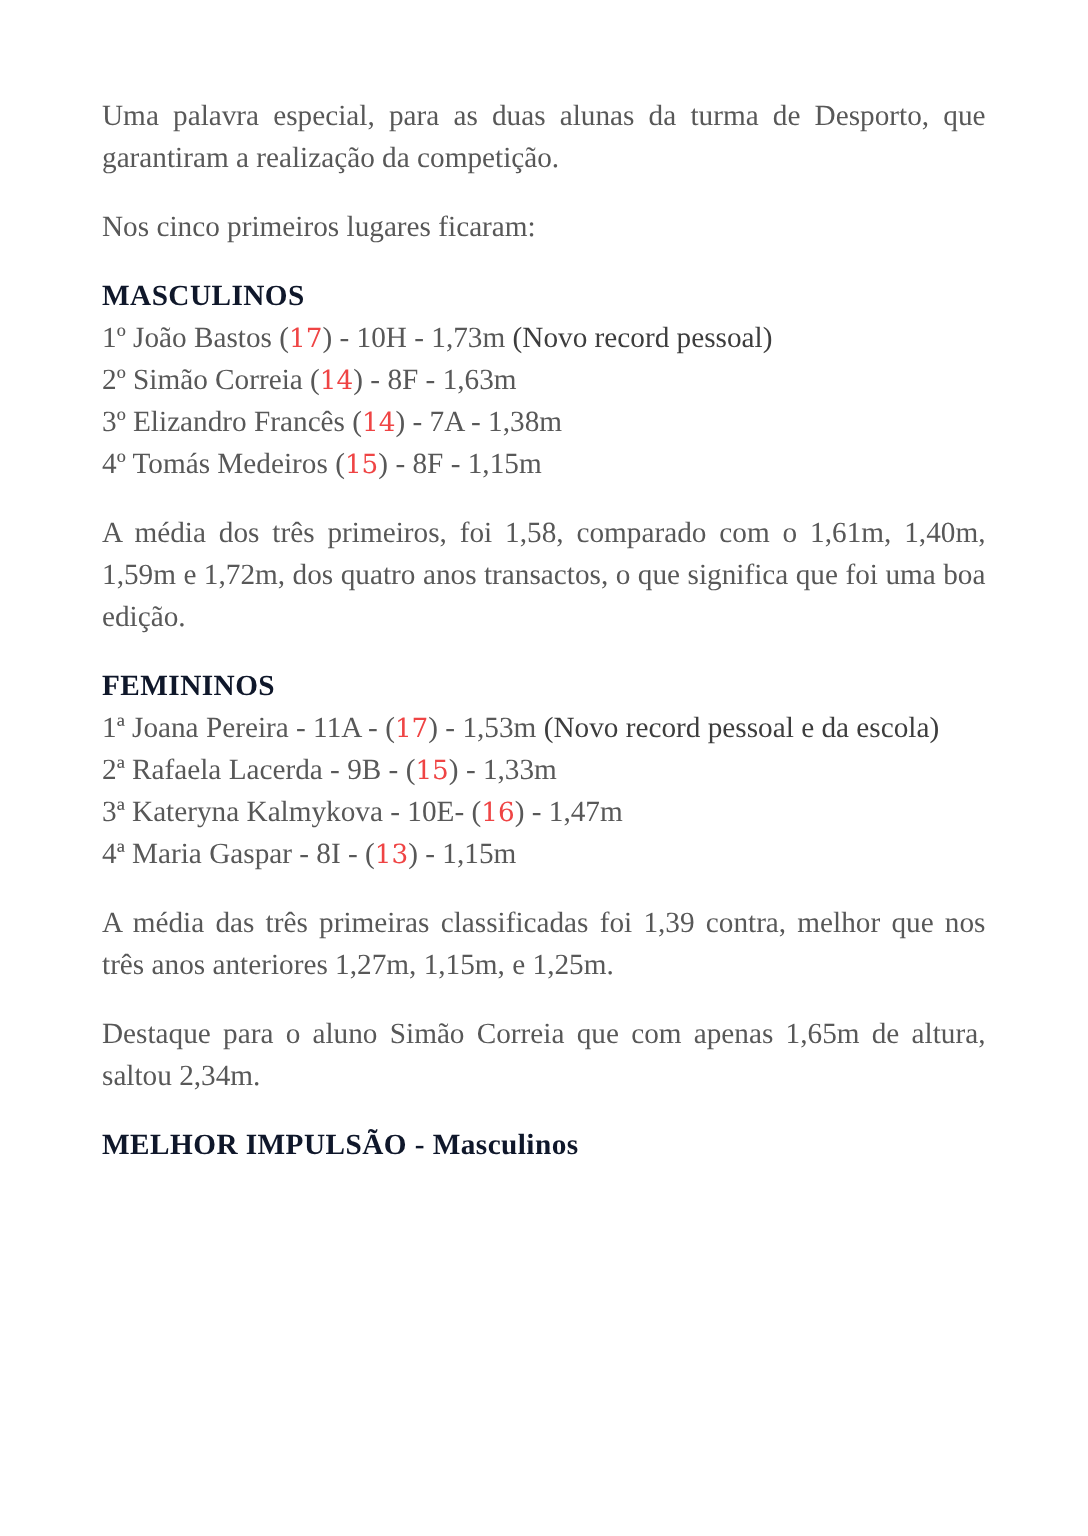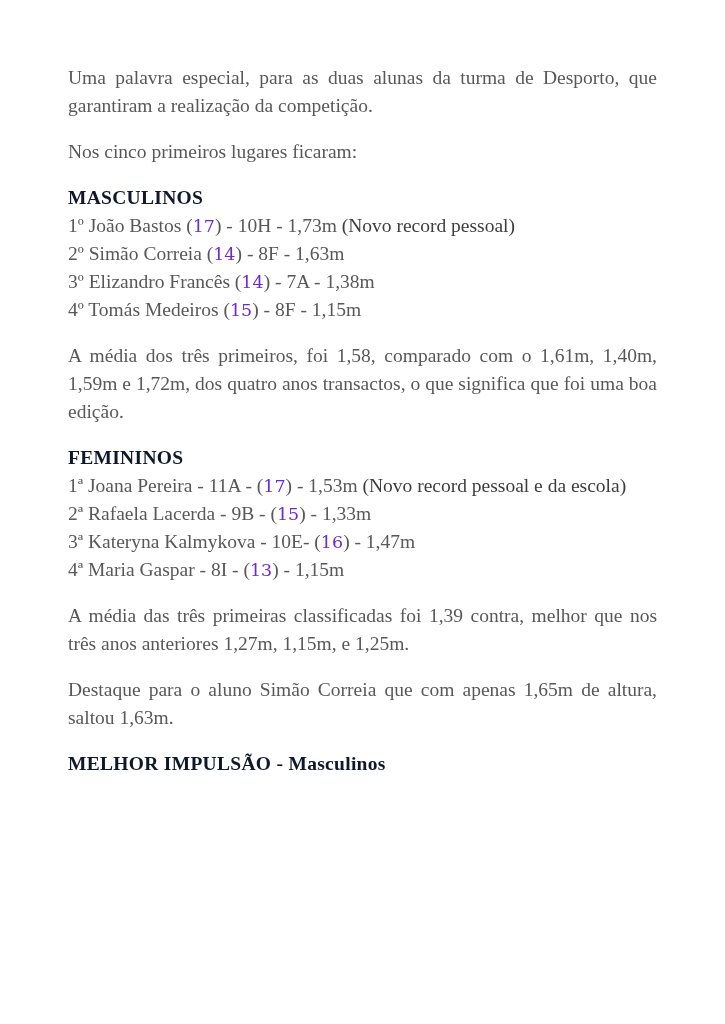--- a/index.html
+++ b/index.html
@@ -30,21 +30,21 @@
     font-weight: bold;
     color: #0f172a;
     letter-spacing: 0.3px;
   }
   strong {
     font-weight: normal;
     color: #3d3d3d;
   }
   .age {
     font-family: "DejaVu Serif", serif;
-    color: #6d28d9;
+    color: #ef4444;
     font-size: 17.5px;
   }
 </style>
 </head>
 <body>
 
 <div class="page">
 
   <p class="blk just">Uma palavra especial, para as duas alunas da turma de Desporto, que garantiram a realização da competição.</p>
 
@@ -64,19 +64,19 @@
     <p class="hd">FEMININOS</p>
     <p class="just"><span>1ª Joana Pereira - 11A - (</span><span class="age">17</span><span>) - 1,53m </span><strong>(Novo record pessoal e da escola)</strong></p>
     <p><span>2ª Rafaela Lacerda - 9B - (</span><span class="age">15</span><span>) - 1,33m</span></p>
     <p><span>3ª Kateryna Kalmykova - 10E- (</span><span class="age">16</span><span>) - 1,47m</span></p>
     <p><span>4ª Maria Gaspar - 8I - (</span><span class="age">13</span><span>) - 1,15m</span></p>
   </div>
 
   <p class="blk just">A média das três primeiras classificadas foi 1,39 contra, melhor que nos três anos anteriores 1,27m, 1,15m, e 1,25m.</p>
 
 
-  <p class="blk just">Destaque para o aluno Simão Correia que com apenas 1,65m de altura, saltou 1,63m.</p>
+  <p class="blk just">Destaque para o aluno Simão Correia que com apenas 1,65m de altura, saltou 2,34m.</p>
 
   <div class="blk">
     <p class="hd">MELHOR IMPULSÃO - Masculinos</p>
   </div>
 
 </div>
 
 </body></html>

